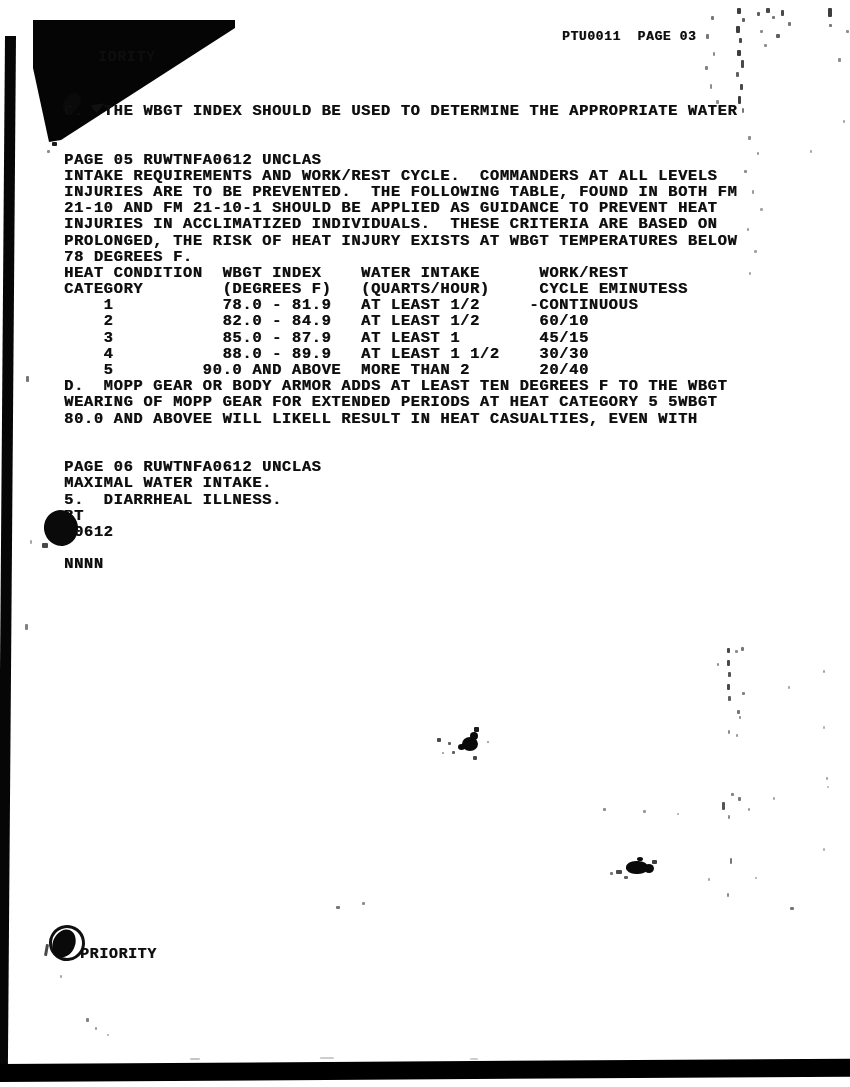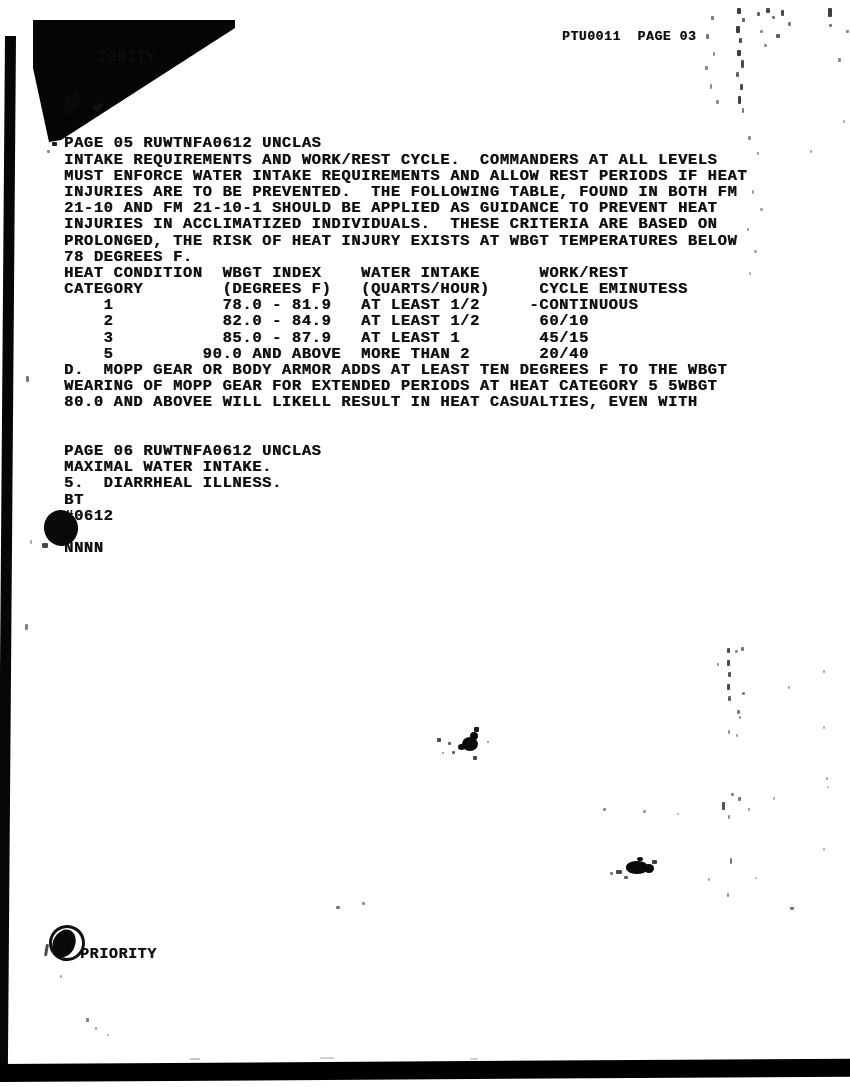--- a/index.html
+++ b/index.html
@@ -32,35 +32,36 @@
   <div class="fold"></div>
   <div class="blob" style="left:64px;top:92px;width:16px;height:22px;transform:rotate(35deg)"></div>
   <div class="arrowmark"></div>
   <div class="speck" style="left:52px;top:142px;width:5px;height:4px"></div>
   <div class="speck" style="left:47px;top:150px;width:3px;height:3px;opacity:.5"></div>
 
   <div class="abs ink stamp" style="left:98px;top:49px">IORITY</div>
   <div class="abs ink hdr" style="left:562px;top:29px">PTU0011  PAGE 03</div>
 
   <div class="doc ink">
+    <div class="ln">C.  THE WBGT INDEX SHOULD BE USED TO DETERMINE THE APPROPRIATE WATER</div>
     <div class="ln"></div>
     <div class="ln"></div>
     <div class="ln">PAGE 05 RUWTNFA0612 UNCLAS</div>
     <div class="ln">INTAKE REQUIREMENTS AND WORK/REST CYCLE.  COMMANDERS AT ALL LEVELS</div>
-    <div class="ln">MUST ENFORCE WATER INTAKE REQUIREMENTS AND ALLOW REST PERIODS IF HEAT</div>
     <div class="ln">INJURIES ARE TO BE PREVENTED.  THE FOLLOWING TABLE, FOUND IN BOTH FM</div>
     <div class="ln">21-10 AND FM 21-10-1 SHOULD BE APPLIED AS GUIDANCE TO PREVENT HEAT</div>
     <div class="ln">INJURIES IN ACCLIMATIZED INDIVIDUALS.  THESE CRITERIA ARE BASED ON</div>
     <div class="ln">PROLONGED, THE RISK OF HEAT INJURY EXISTS AT WBGT TEMPERATURES BELOW</div>
     <div class="ln">78 DEGREES F.</div>
     <div class="ln">HEAT CONDITION  WBGT INDEX    WATER INTAKE      WORK/REST</div>
     <div class="ln">CATEGORY        (DEGREES F)   (QUARTS/HOUR)     CYCLE EMINUTESS</div>
     <div class="ln">    1           78.0 - 81.9   AT LEAST 1/2     -CONTINUOUS</div>
     <div class="ln">    2           82.0 - 84.9   AT LEAST 1/2      60/10</div>
     <div class="ln">    3           85.0 - 87.9   AT LEAST 1        45/15</div>
+    <div class="ln">    4           88.0 - 89.9   AT LEAST 1 1/2    30/30</div>
     <div class="ln">    5         90.0 AND ABOVE  MORE THAN 2       20/40</div>
     <div class="ln">D.  MOPP GEAR OR BODY ARMOR ADDS AT LEAST TEN DEGREES F TO THE WBGT</div>
     <div class="ln">WEARING OF MOPP GEAR FOR EXTENDED PERIODS AT HEAT CATEGORY 5 5WBGT</div>
     <div class="ln">80.0 AND ABOVEE WILL LIKELL RESULT IN HEAT CASUALTIES, EVEN WITH</div>
     <div class="ln"></div>
     <div class="ln"></div>
     <div class="ln">PAGE 06 RUWTNFA0612 UNCLAS</div>
     <div class="ln">MAXIMAL WATER INTAKE.</div>
     <div class="ln">5.  DIARRHEAL ILLNESS.</div>
     <div class="ln">BT</div>

